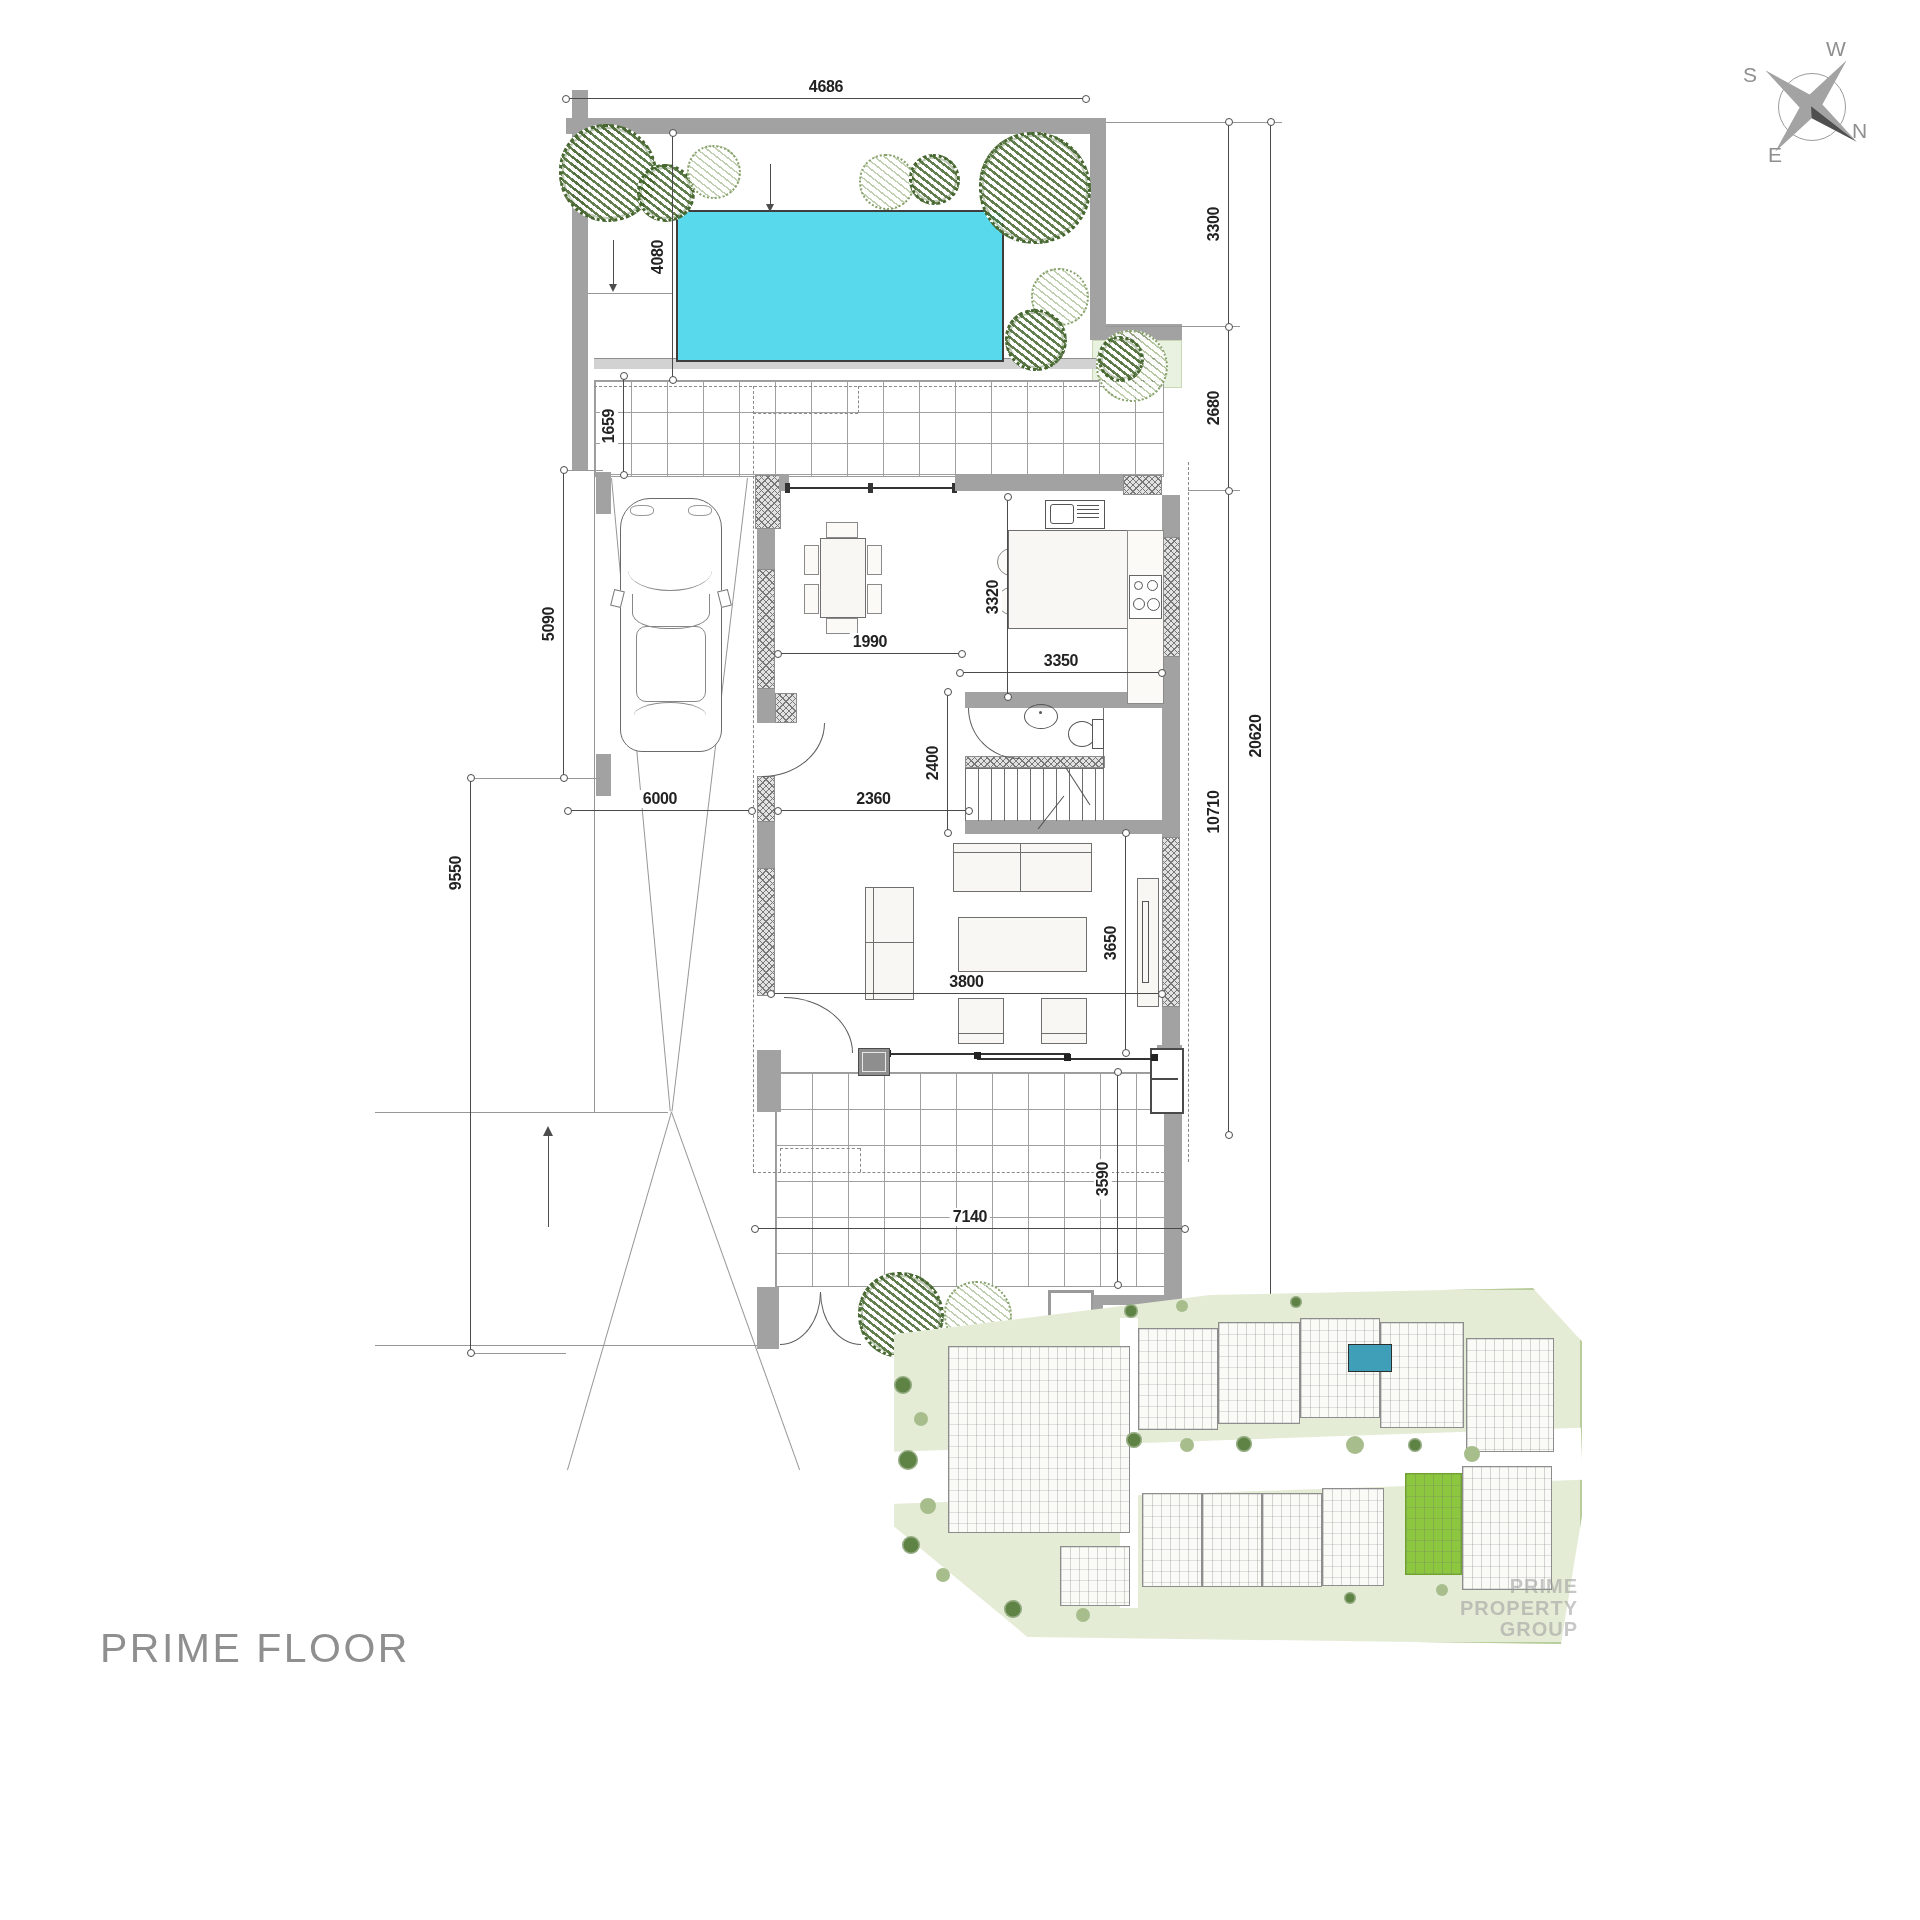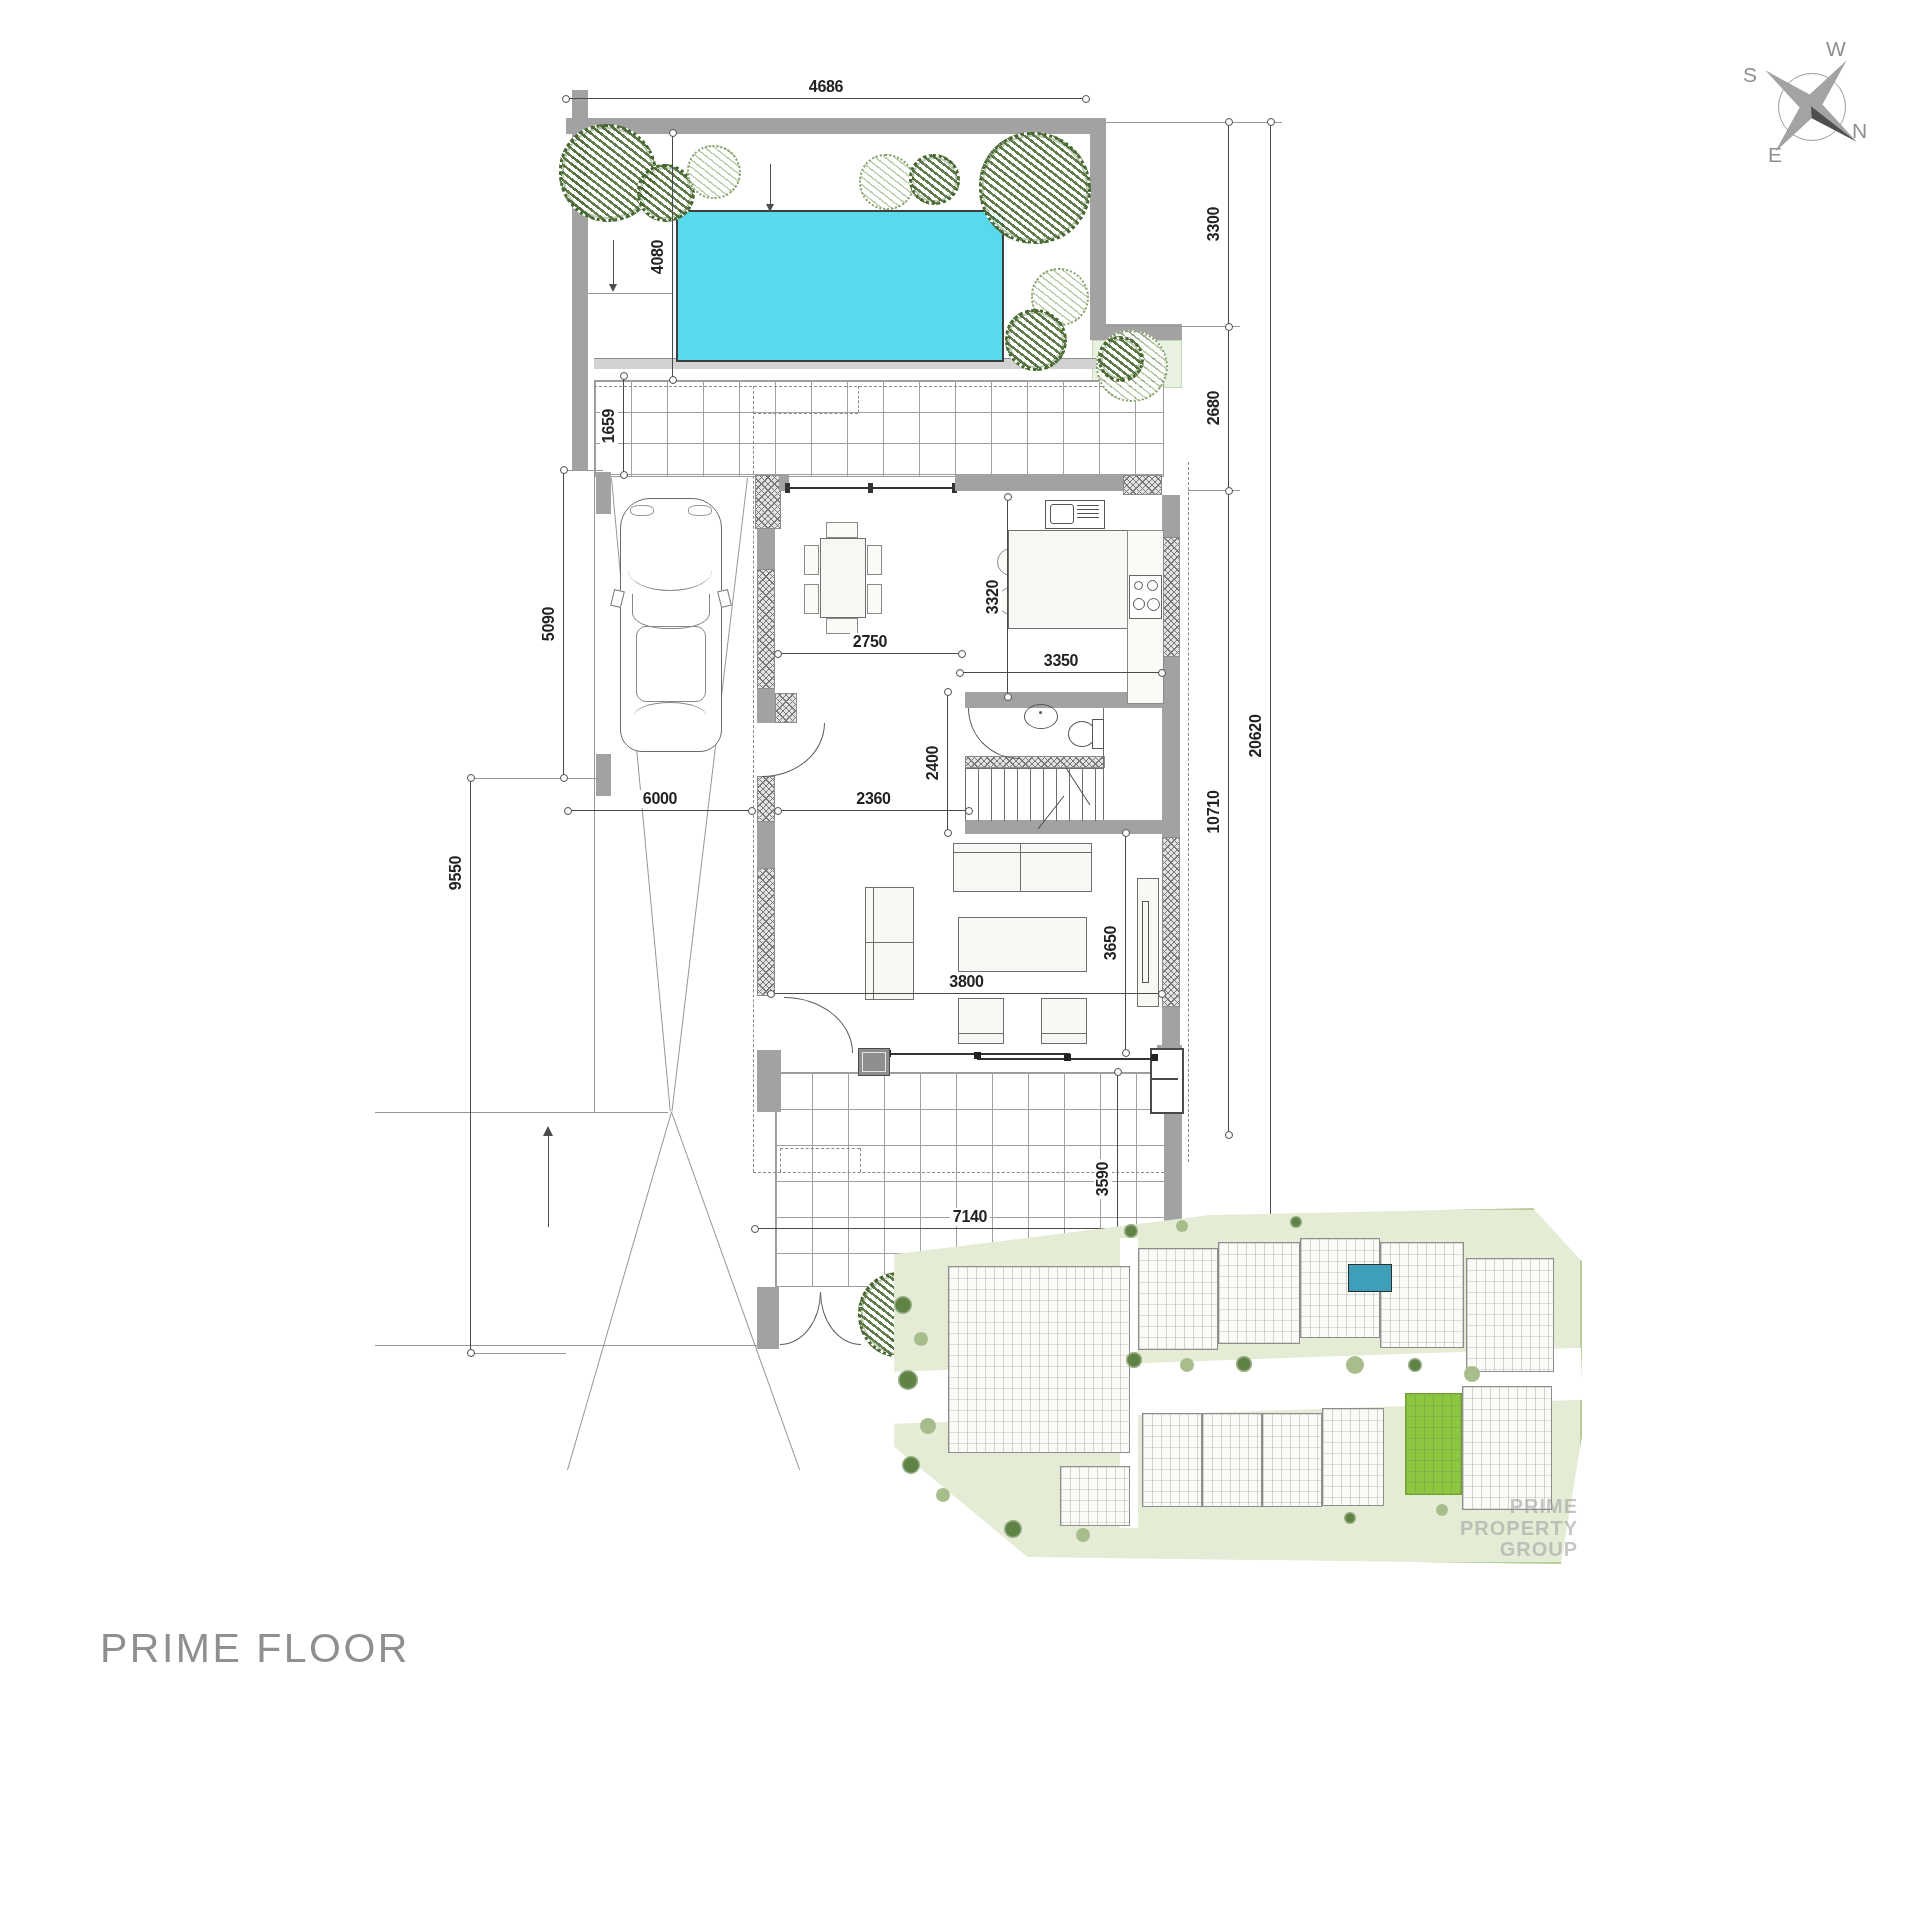--- a/index.html
+++ b/index.html
@@ -61,21 +61,21 @@
   .tri{position:absolute;width:0;height:0;}
   
   .star{position:absolute;inset:0;background:#a3a3a3;
     clip-path:polygon(50% 0%,57% 43%,100% 50%,57% 57%,50% 100%,43% 57%,0% 50%,43% 43%);}
   .starDark{position:absolute;inset:0;background:#4f4f4f;
     clip-path:polygon(50% 50%,100% 50%,57% 58%);}
   .cmp{position:absolute;color:#8f8f8f;font:400 21px/1 "Liberation Sans",sans-serif;}
   
   .title{position:absolute;color:#8f8f8f;font:400 41px/1 "Liberation Sans",sans-serif;letter-spacing:2.5px;}
   
-  #site{position:absolute;left:880px;top:1208px;width:702px;height:356px;}
+  #site{position:absolute;left:880px;top:1288px;width:702px;height:356px;}
   .ground{position:absolute;inset:0;background:#e4ecd6;
     clip-path:polygon(2% 13%,47% 2%,93% 0%,100% 15%,100% 64%,97% 100%,21% 98%,2% 67%);
     box-shadow:inset 0 0 0 2px #b9cc9c;}
   .road{position:absolute;background:#fff;}
   .bld{position:absolute;background:#fafaf7;border:1px solid #8d8d8d;
     background-image:repeating-linear-gradient(to right,rgba(110,110,110,.28) 0 1px,transparent 1px 9px),
                      repeating-linear-gradient(to bottom,rgba(110,110,110,.2) 0 1px,transparent 1px 11px);}
   .stree{position:absolute;border-radius:50%;}
   .sd{background:#5f8245;box-shadow:inset 0 0 0 1.5px rgba(255,255,255,.35);}
   .sl{background:#a7bd8c;}
@@ -298,21 +298,21 @@
     <div class="dimv" style="left:563px;top:470px;height:308px;">
       <span class="dlab rv">5090</span>
     </div>
     <div class="dimv" style="left:470px;top:778px;height:575px;">
       <span class="dlab rv" style="top:95px;">9550</span>
     </div>
     <div class="dimh" style="left:568px;top:810px;width:184px;">
       <span class="dlab">6000</span>
     </div>
     <div class="dimh" style="left:778px;top:653px;width:184px;">
-      <span class="dlab">2750</span>
+      <span class="dlab">1990</span>
     </div>
     <div class="dimv" style="left:1007px;top:497px;height:200px;">
       <span class="dlab rv">3320</span>
     </div>
     <div class="dimh" style="left:960px;top:672px;width:202px;">
       <span class="dlab">3350</span>
     </div>
     <div class="dimv" style="left:947px;top:692px;height:141px;">
       <span class="dlab rv">2400</span>
     </div>

